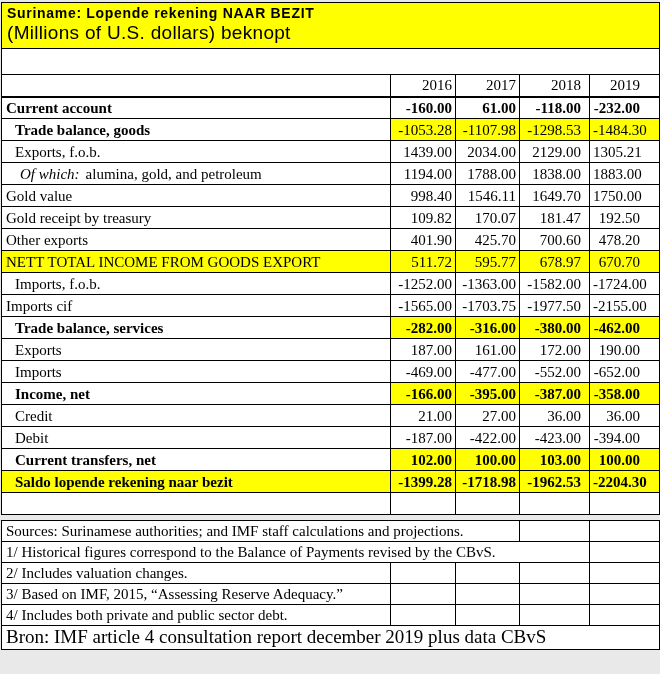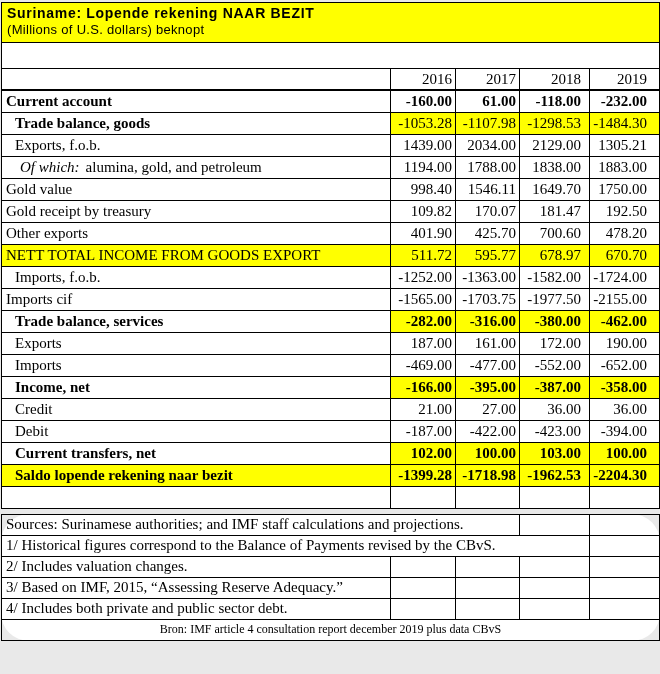--- a/index.html
+++ b/index.html
@@ -23,44 +23,44 @@
   }
 
   
   .title-cell { background:var(--hl); padding:3px 5px 4px 5px; height:38px; }
   .t1 {
     font-family:"Liberation Sans","DejaVu Sans",sans-serif;
     font-weight:bold; font-size:14px; letter-spacing:0.7px;
   }
   .t2 {
     font-family:"Liberation Sans","DejaVu Sans",sans-serif;
-    font-size:13px; letter-spacing:0.3px; margin-top:2px;
+    font-size:19px; letter-spacing:0.3px; margin-top:2px;
   }
 
   .spacer-row td { height:26px; }
 
   .yearhead td { border-bottom:2px solid var(--bd); }
 
   .num { text-align:right; }
   .y1,.y2 { padding-right:3px; }
   .y3 { padding-right:8px; }
-  .y4 { padding-right:12px;margin-top:28px; }
+  .y4 { padding-right:19px;margin-top:28px; }
 
   .b { font-weight:bold; }
   .hl { background:var(--hl); }
   .ind0 { padding-left:4px; }
   .ind1 { padding-left:13px; }
   .ind2 { padding-left:18px; }
   i { font-style:italic; }
   i + span { padding-left:6px; }
 
   
-  .footer { margin-top:5px;border-radius:28px; }
+  .footer { margin-top:5px; }
   .footer td { padding:1px 4px; height:21px; }
-  .bron-cell { font-size:12px; height:29px; padding:2px 4px;text-align:center; }
+  .bron-cell { font-size:19px; height:29px; padding:2px 4px; }
 </style>
 </head>
 <body>
 
 <div class="sheet">
 
   <table>
     <colgroup>
       <col style="width:389px">
         <col style="width:65px">

